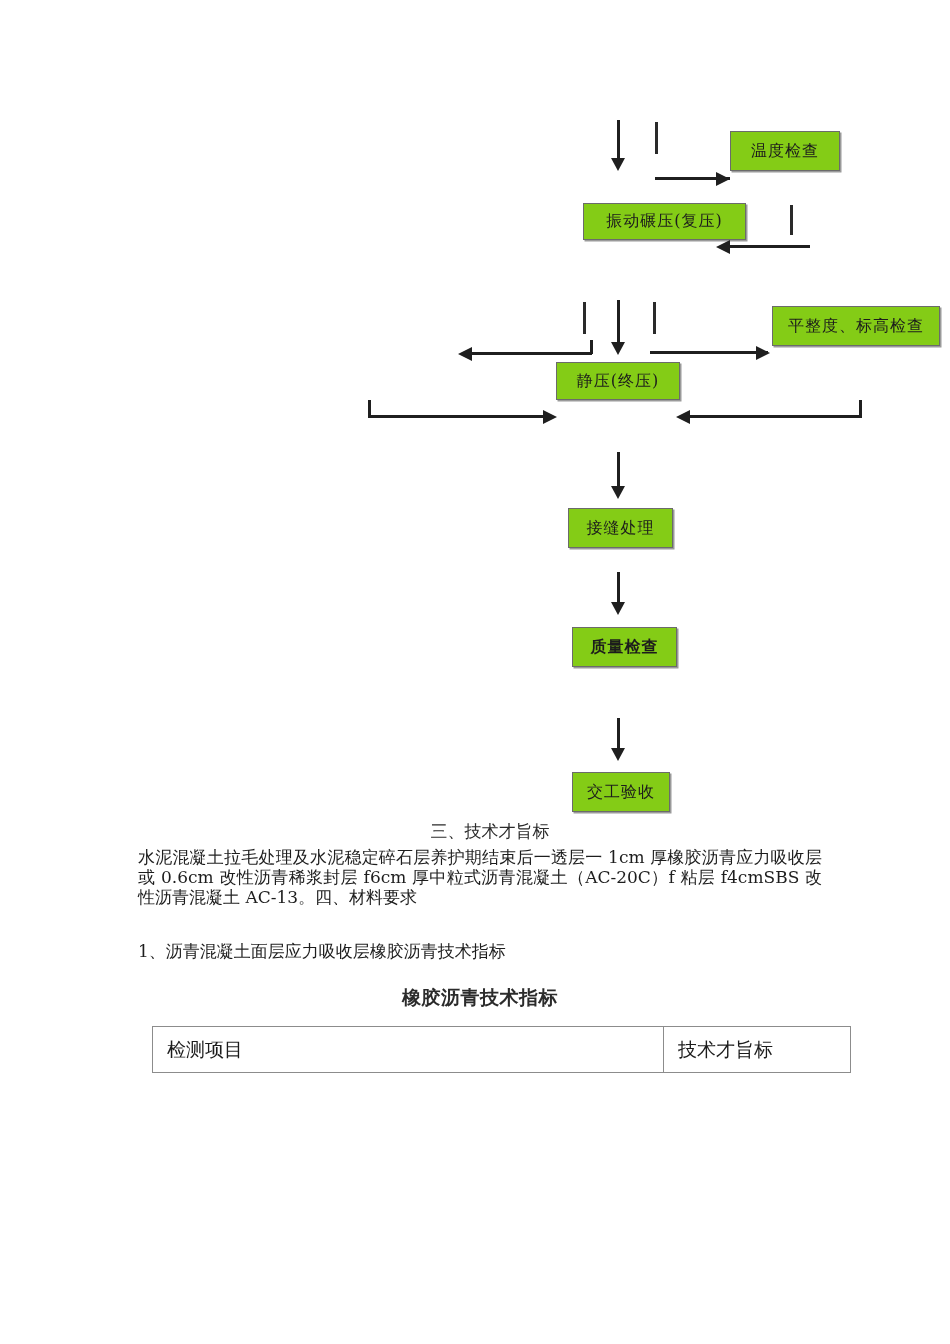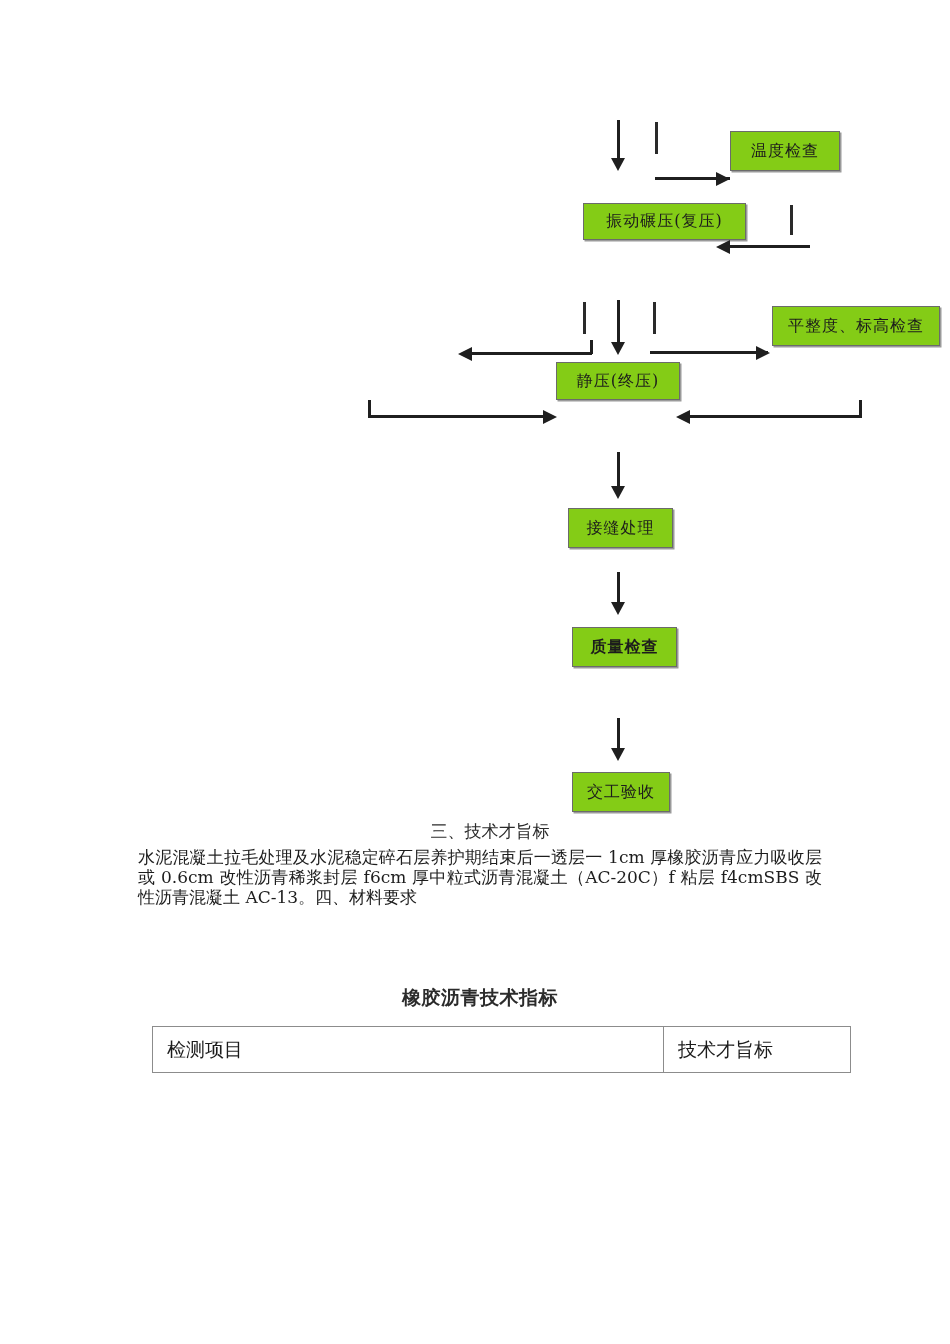--- a/index.html
+++ b/index.html
@@ -231,20 +231,21 @@
     <div class="node node-shadow" style="left:572px; top:772px; width:98px; height:40px;">
       <span>交工验收</span>
     </div>
   </div>
 
   <div class="text-block" style="top:820px;">
     <p class="center-head">三、技术才旨标</p>
     <p class="para">水泥混凝土拉毛处理及水泥稳定碎石层养护期结束后一透层一 1cm 厚橡胶沥青应力吸收层或 0.6cm 改性沥青稀浆封层 f6cm 厚中粒式沥青混凝土（AC-20C）f 粘层 f4cmSBS 改性沥青混凝土 AC-13。四、材料要求</p>
   </div>
 
+  <div class="item-line">1、沥青混凝土面层应力吸收层橡胶沥青技术指标</div>
 
   <div class="table-title">橡胶沥青技术指标</div>
 
   <table class="spec-table">
     <tbody>
       <tr class="row-header">
         <td class="col-item">检测项目</td>
         <td class="col-val">技术才旨标</td>
       </tr>
     </tbody>

